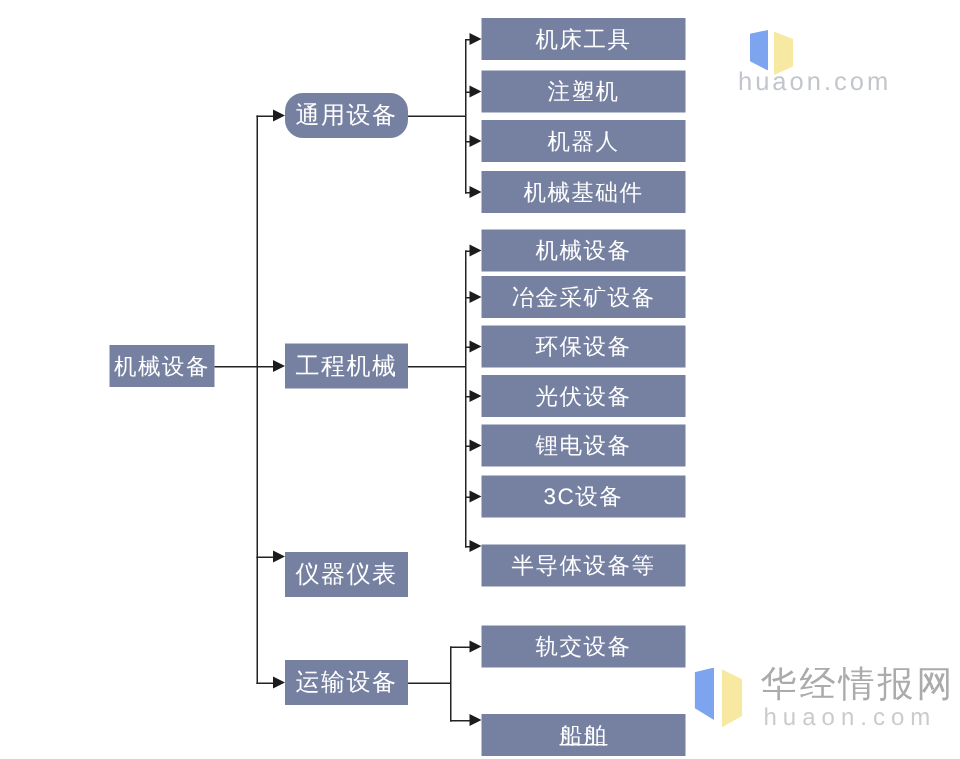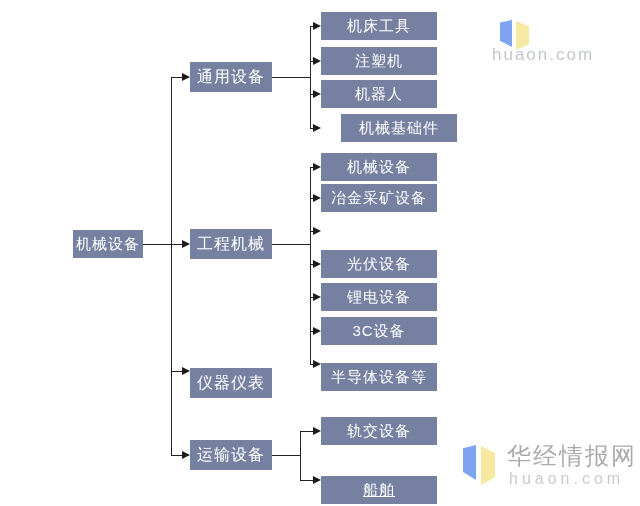--- a/index.html
+++ b/index.html
@@ -6,21 +6,21 @@
   #canvas{
     position:relative;width:640px;height:506px;background:#ffffff;overflow:hidden;
     font-family:"Liberation Sans","DejaVu Sans",sans-serif;
   }
   .node{
     position:absolute;background:#7681A2;color:#ffffff;
     display:flex;align-items:center;justify-content:center;
     font-size:15px;letter-spacing:1px;white-space:nowrap;
   }
   .node.cat{width:82px;height:30px;left:190px;font-size:16px;}
-  .node.leaf{width:116px;height:28px;left:321px;font-size:15px;}
+  .node.leaf{width:136px;height:28px;left:321px;font-size:15px;}
   .node.root{width:70px;height:28px;left:73px;top:230px;}
   .hline{position:absolute;height:1px;background:#222222;}
   .vline{position:absolute;width:1px;background:#222222;}
   .arrow{
     position:absolute;width:0;height:0;
     border-top:4px solid transparent;border-bottom:4px solid transparent;
     border-left:8px solid #1c1c1c;
   }
   
   .wm-logo-blue{position:absolute;background:#7CA4EF;}
@@ -51,60 +51,61 @@
   <div class="vline" style="left:171px;top:77px;height:379px;"></div>
 
   <div class="hline" style="left:171px;top:77px;width:12px;"></div>
   <div class="hline" style="left:171px;top:371px;width:12px;"></div>
   <div class="hline" style="left:171px;top:455px;width:12px;"></div>
   <div class="arrow" style="left:182px;top:73px;"></div>
   <div class="arrow" style="left:182px;top:240px;"></div>
   <div class="arrow" style="left:182px;top:367px;"></div>
   <div class="arrow" style="left:182px;top:451px;"></div>
 
-  <div class="node cat" style="top:62px;">通用设备</div>
+  <div class="node cat" style="top:62px;border-radius:12px;">通用设备</div>
   <div class="node cat" style="top:229px;">工程机械</div>
   <div class="node cat" style="top:356px;margin-top:12px;">仪器仪表</div>
   <div class="node cat" style="top:440px;">运输设备</div>
 
   <div class="hline" style="left:272px;top:77px;width:38px;"></div>
   <div class="vline" style="left:310px;top:26px;height:103px;"></div>
   <div class="hline" style="left:310px;top:26px;width:5px;"></div>
   <div class="hline" style="left:310px;top:61px;width:5px;"></div>
   <div class="hline" style="left:310px;top:94px;width:5px;"></div>
   <div class="hline" style="left:310px;top:128px;width:5px;"></div>
   <div class="arrow" style="left:313px;top:22px;"></div>
   <div class="arrow" style="left:313px;top:57px;"></div>
   <div class="arrow" style="left:313px;top:90px;"></div>
   <div class="arrow" style="left:313px;top:124px;"></div>
 
   <div class="node leaf" style="top:12px;">机床工具</div>
   <div class="node leaf" style="top:47px;">注塑机</div>
   <div class="node leaf" style="top:80px;">机器人</div>
-  <div class="node leaf" style="top:114px;margin-left:20px;">机械基础件</div>
+  <div class="node leaf" style="top:114px;">机械基础件</div>
 
   <div class="hline" style="left:272px;top:244px;width:38px;"></div>
   <div class="vline" style="left:310px;top:167px;height:198px;"></div>
   <div class="hline" style="left:310px;top:167px;width:5px;"></div>
   <div class="hline" style="left:310px;top:198px;width:5px;"></div>
   <div class="hline" style="left:310px;top:231px;width:5px;"></div>
   <div class="hline" style="left:310px;top:264px;width:5px;"></div>
   <div class="hline" style="left:310px;top:297px;width:5px;"></div>
   <div class="hline" style="left:310px;top:331px;width:5px;"></div>
   <div class="hline" style="left:310px;top:364px;width:5px;"></div>
   <div class="arrow" style="left:313px;top:163px;"></div>
   <div class="arrow" style="left:313px;top:194px;"></div>
   <div class="arrow" style="left:313px;top:227px;"></div>
   <div class="arrow" style="left:313px;top:260px;"></div>
   <div class="arrow" style="left:313px;top:293px;"></div>
   <div class="arrow" style="left:313px;top:327px;"></div>
   <div class="arrow" style="left:313px;top:360px;"></div>
 
   <div class="node leaf" style="top:153px;">机械设备</div>
   <div class="node leaf" style="top:184px;">冶金采矿设备</div>
+  <div class="node leaf" style="top:217px;">环保设备</div>
   <div class="node leaf" style="top:250px;">光伏设备</div>
   <div class="node leaf" style="top:283px;">锂电设备</div>
   <div class="node leaf" style="top:317px;">3C设备</div>
   <div class="node leaf" style="top:363px;">半导体设备等</div>
 
   <div class="hline" style="left:272px;top:455px;width:28px;"></div>
   <div class="vline" style="left:300px;top:431px;height:50px;"></div>
   <div class="hline" style="left:300px;top:431px;width:15px;"></div>
   <div class="hline" style="left:300px;top:480px;width:15px;"></div>
   <div class="arrow" style="left:313px;top:427px;"></div>

